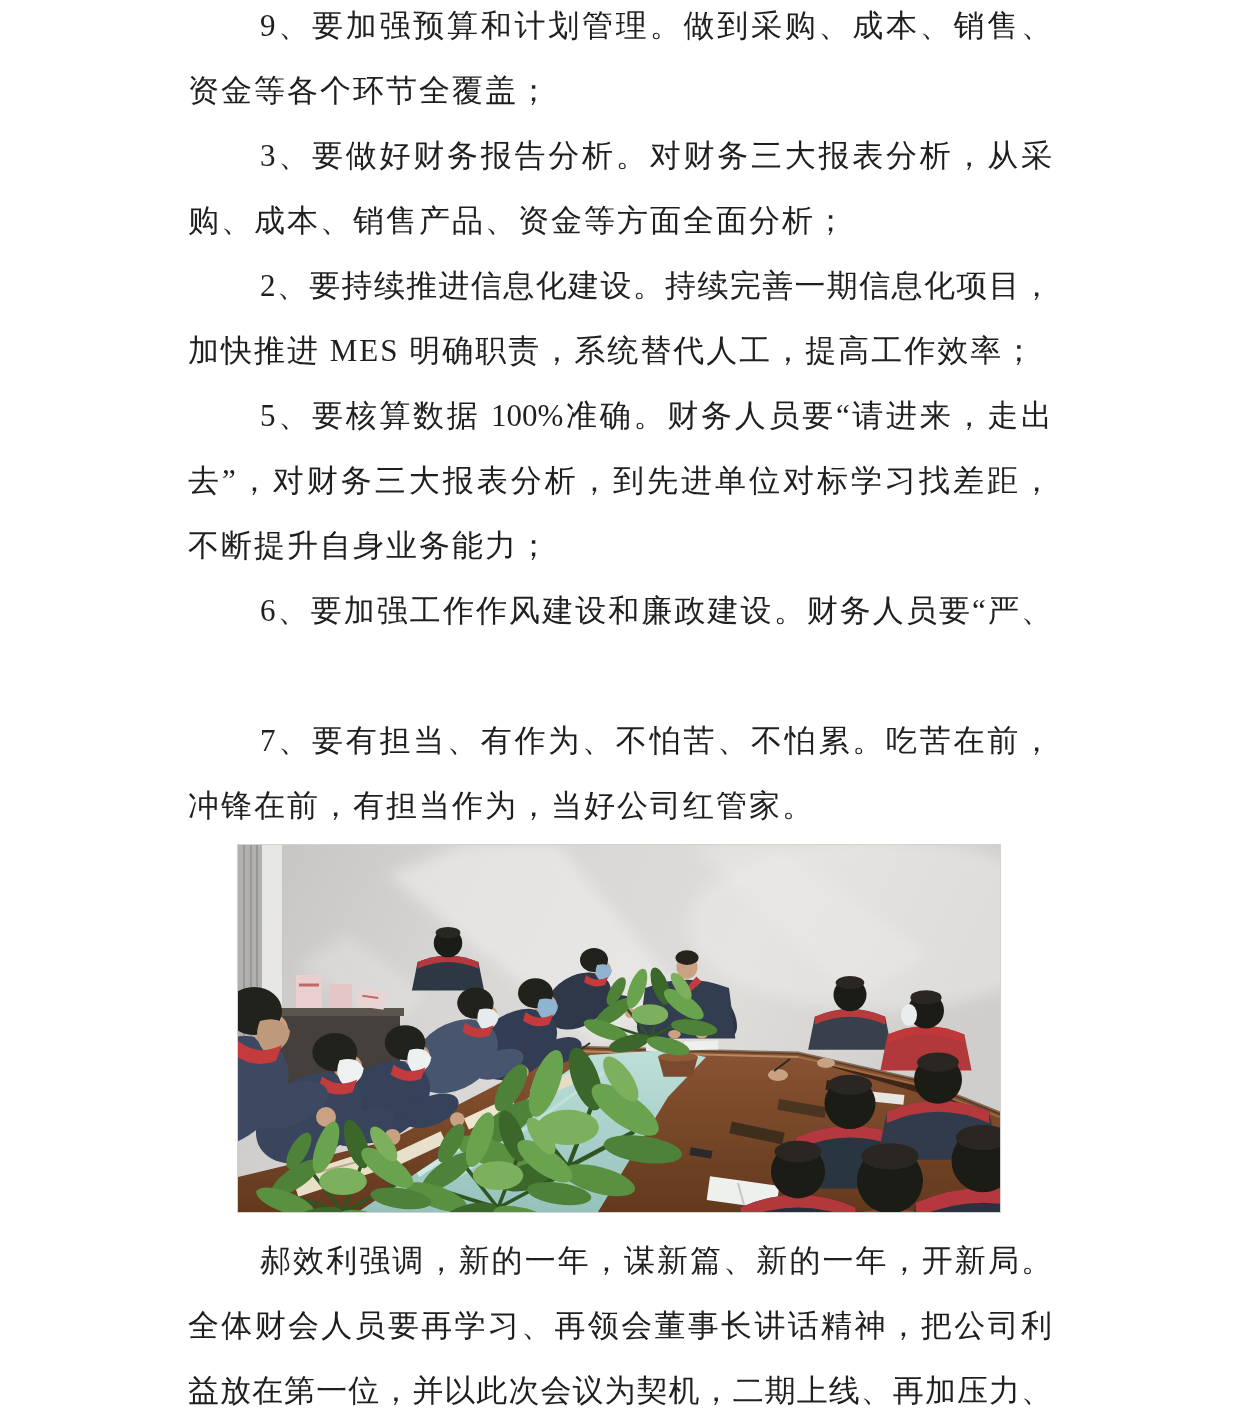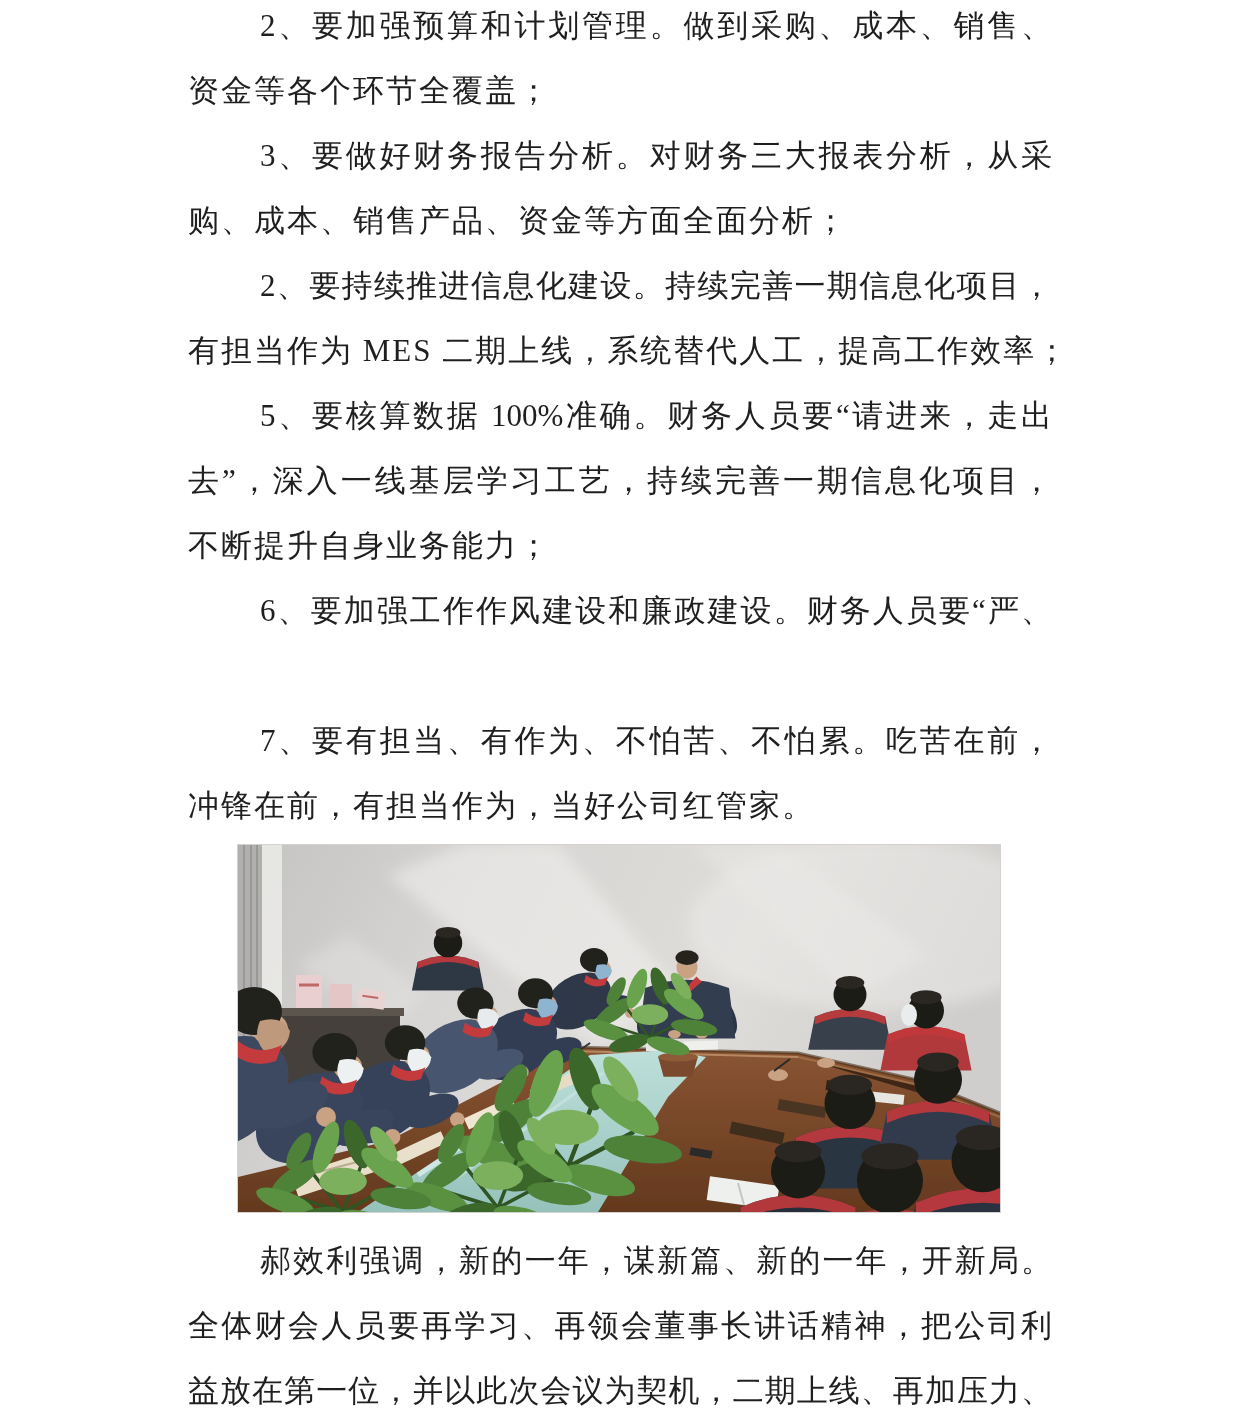--- a/index.html
+++ b/index.html
@@ -22,28 +22,28 @@
     position:absolute;left:238px;top:845px;width:762px;height:367px;margin:0;
     outline:1px solid #d4d2d0;overflow:hidden;background:#d5d3d1;
   }
   .photo svg{display:block;width:762px;height:367px;}
 </style>
 </head>
 <body>
 
 <div class="page">
 
-  <div class="line ind j" style="top:3px">2、要加强预算和计划管理。做到采购、成本、销售、</div>
+  <div class="line ind j" style="top:3px">9、要加强预算和计划管理。做到采购、成本、销售、</div>
   <div class="line" style="top:68px">资金等各个环节全覆盖；</div>
   <div class="line ind j" style="top:133px">3、要做好财务报告分析。对财务三大报表分析，从采</div>
   <div class="line" style="top:198px">购、成本、销售产品、资金等方面全面分析；</div>
   <div class="line ind j" style="top:263px">2、要持续推进信息化建设。持续完善一期信息化项目，</div>
-  <div class="line" style="top:328px">有担当作为 MES 二期上线，系统替代人工，提高工作效率；</div>
+  <div class="line" style="top:328px">加快推进 MES 明确职责，系统替代人工，提高工作效率；</div>
   <div class="line ind j" style="top:393px">5、要核算数据 100%准确。财务人员要“请进来，走出</div>
-  <div class="line j" style="top:458px">去”，深入一线基层学习工艺，持续完善一期信息化项目，</div>
+  <div class="line j" style="top:458px">去”，对财务三大报表分析，到先进单位对标学习找差距，</div>
   <div class="line" style="top:523px">不断提升自身业务能力；</div>
   <div class="line ind j" style="top:588px">6、要加强工作作风建设和廉政建设。财务人员要“严、</div>
   <div class="line ind j" style="top:718px">7、要有担当、有作为、不怕苦、不怕累。吃苦在前，</div>
   <div class="line" style="top:783px">冲锋在前，有担当作为，当好公司红管家。</div>
   <div class="line j" style="top:1303px">全体财会人员要再学习、再领会董事长讲话精神，把公司利</div>
   <div class="line ind j" style="top:1238px">郝效利强调，新的一年，谋新篇、新的一年，开新局。</div>
   <div class="line j" style="top:1368px">益放在第一位，并以此次会议为契机，二期上线、再加压力、</div>
 
   <figure class="photo" role="img" aria-label="会议现场照片：财务人员身穿深蓝色红领工装、佩戴口罩，围坐会议长桌学习记录，桌上摆放绿植，主持人坐于桌端讲话">
     <svg viewBox="0 0 762 367" xmlns="http://www.w3.org/2000/svg">

